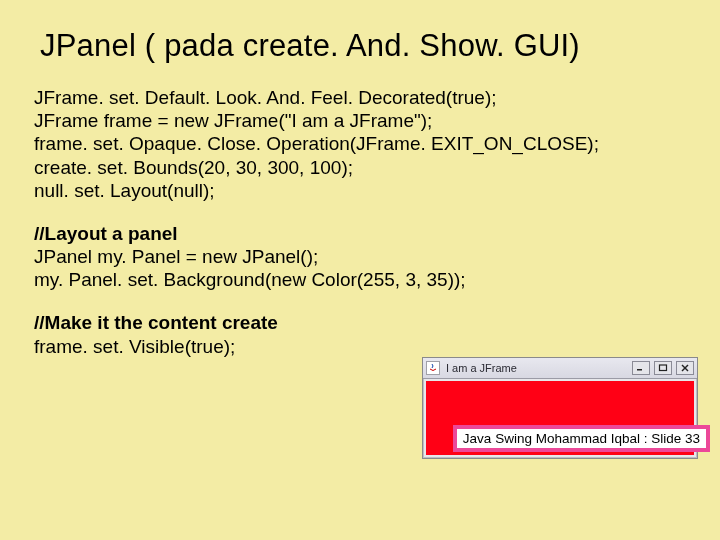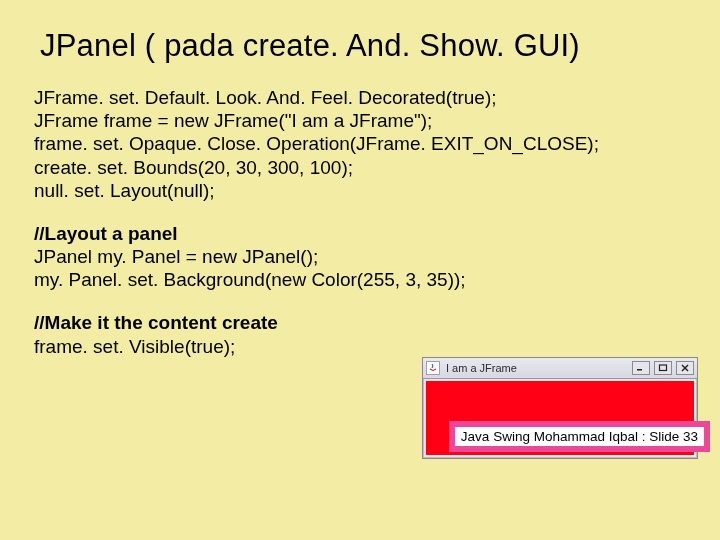--- a/index.html
+++ b/index.html
@@ -38,21 +38,21 @@
   }
   .bold {
     font-weight: 700;
   }
   .footer {
     position: absolute;
     right: 10px;
     bottom: 8px;
     font-size: 13.5px;
     background: #fff;
-    border: 6px solid #ec4899;
+    border: 4px solid #ec4899;
     padding: 2px 6px;
   }
 
   
   .jframe {
     position: absolute;
     right: 22px;
     top: 357px;
     width: 274px;
     height: 100px;

